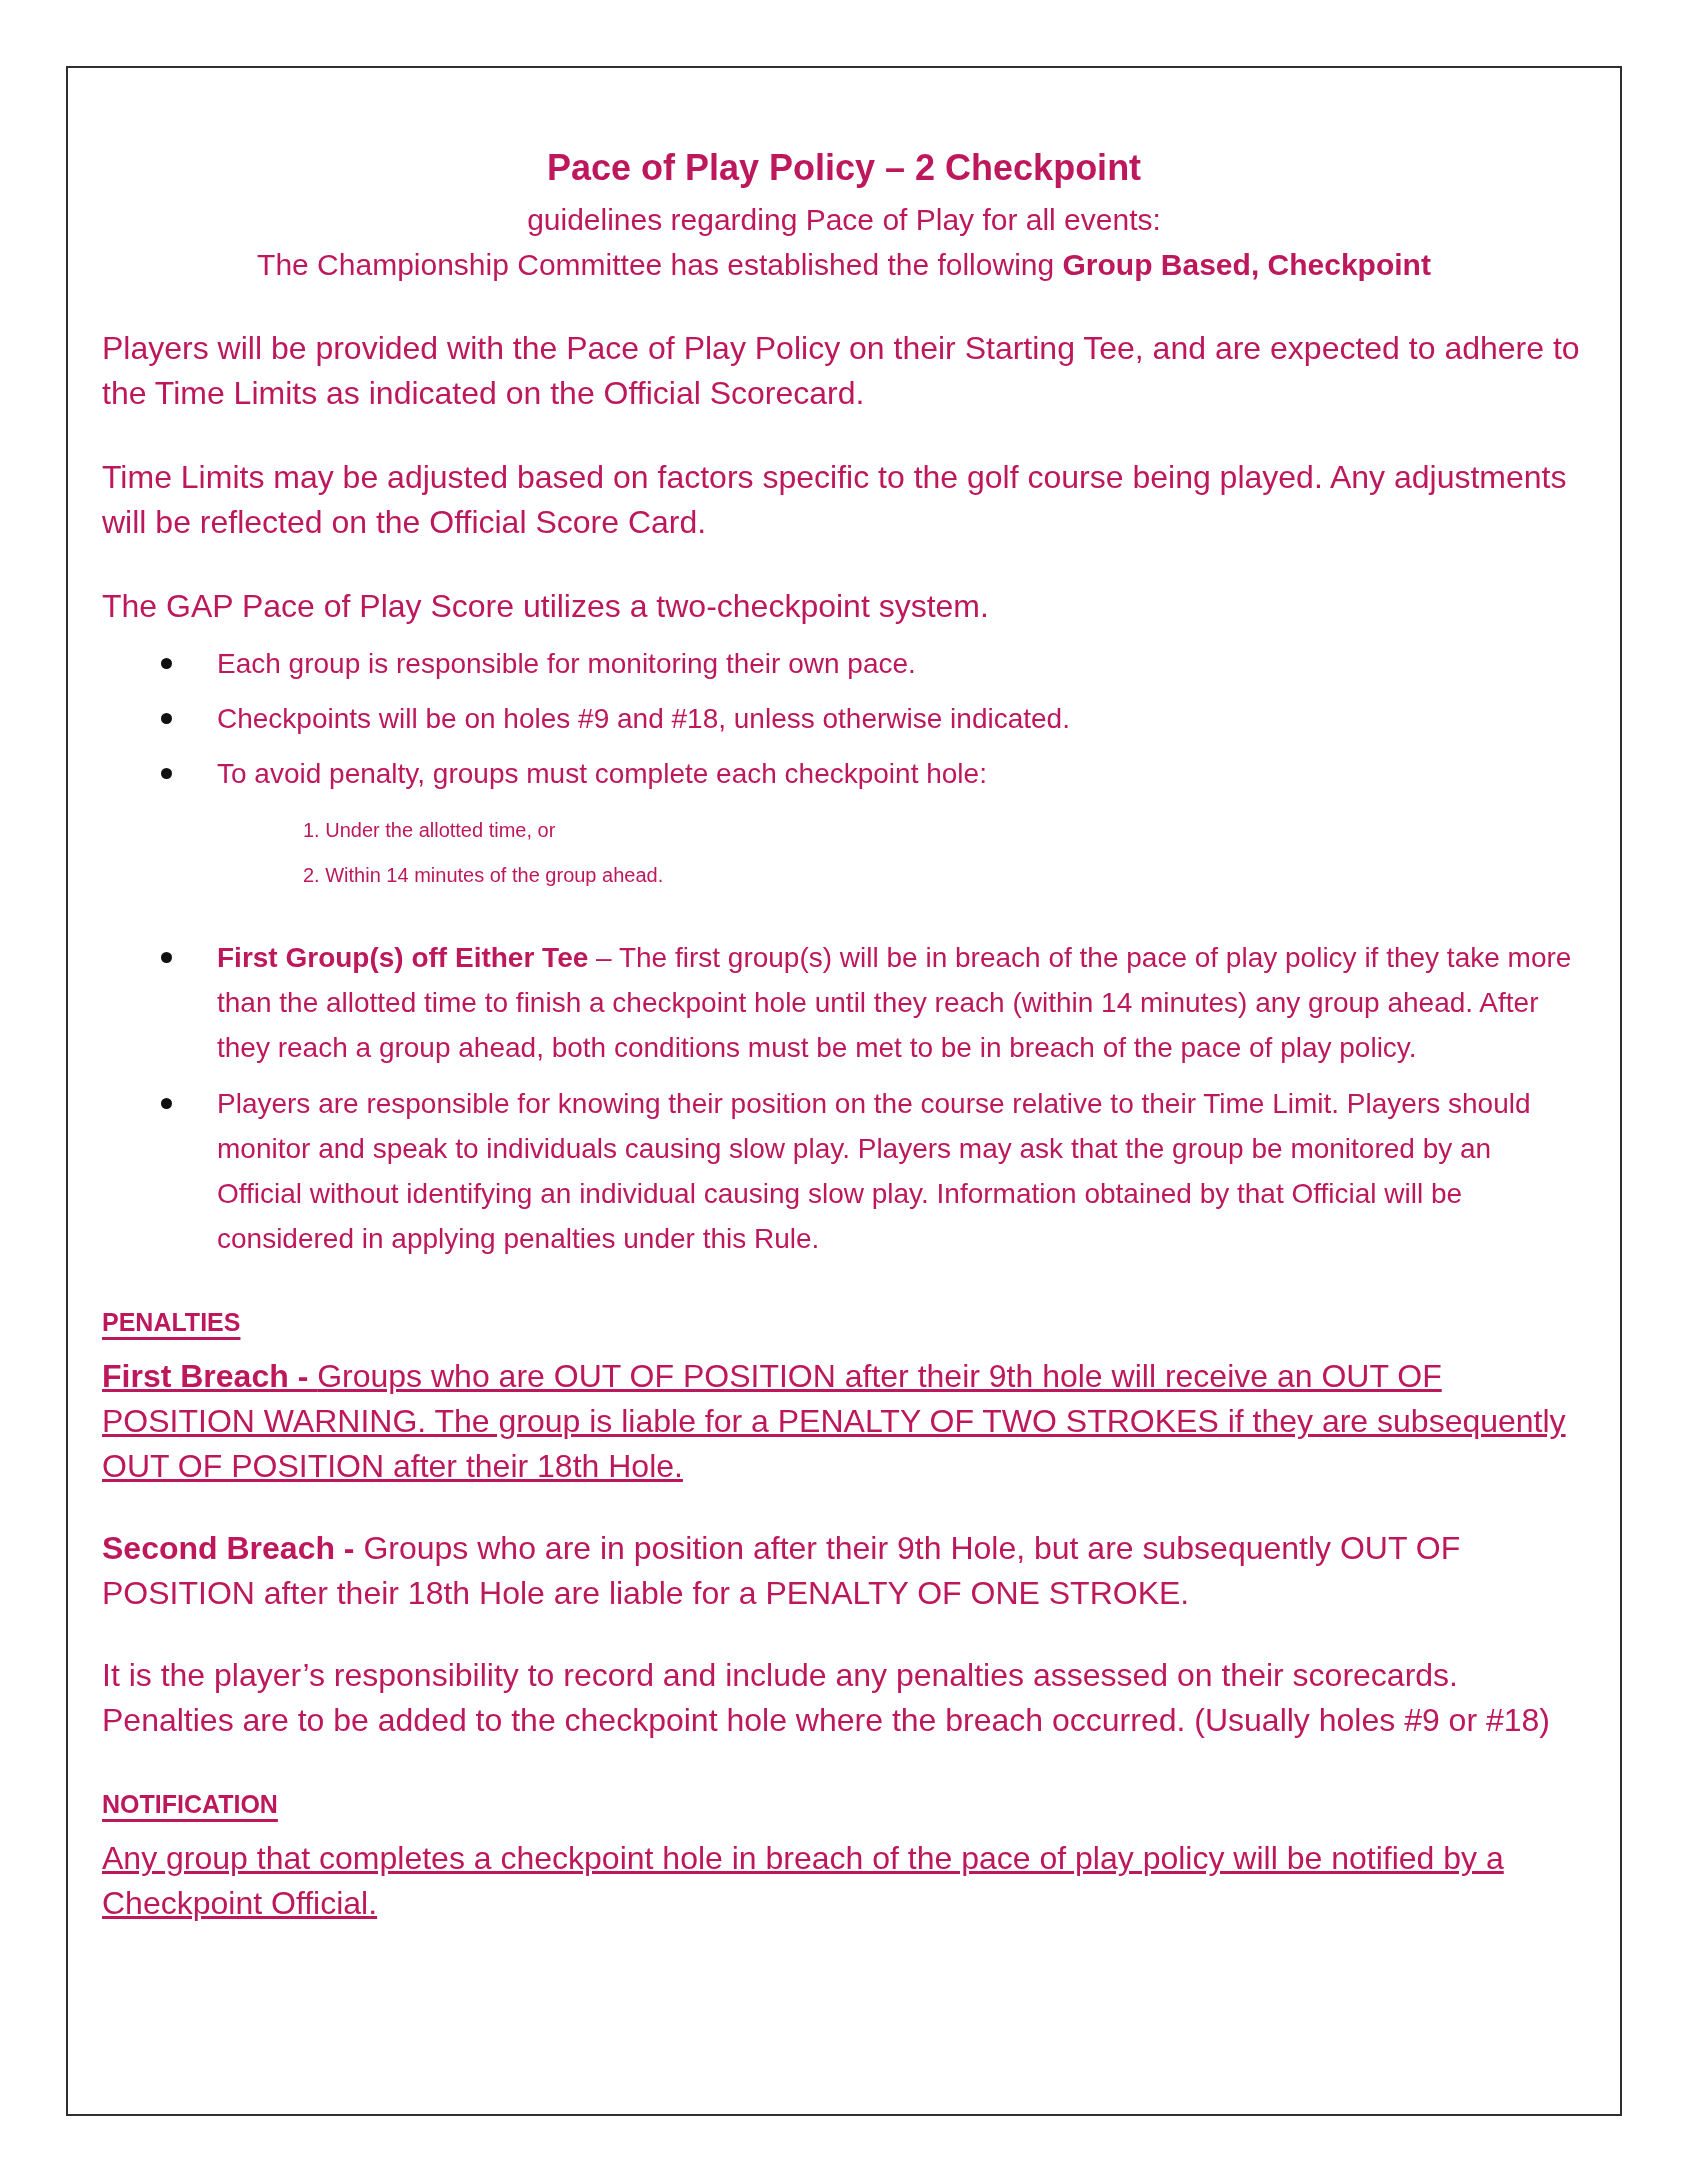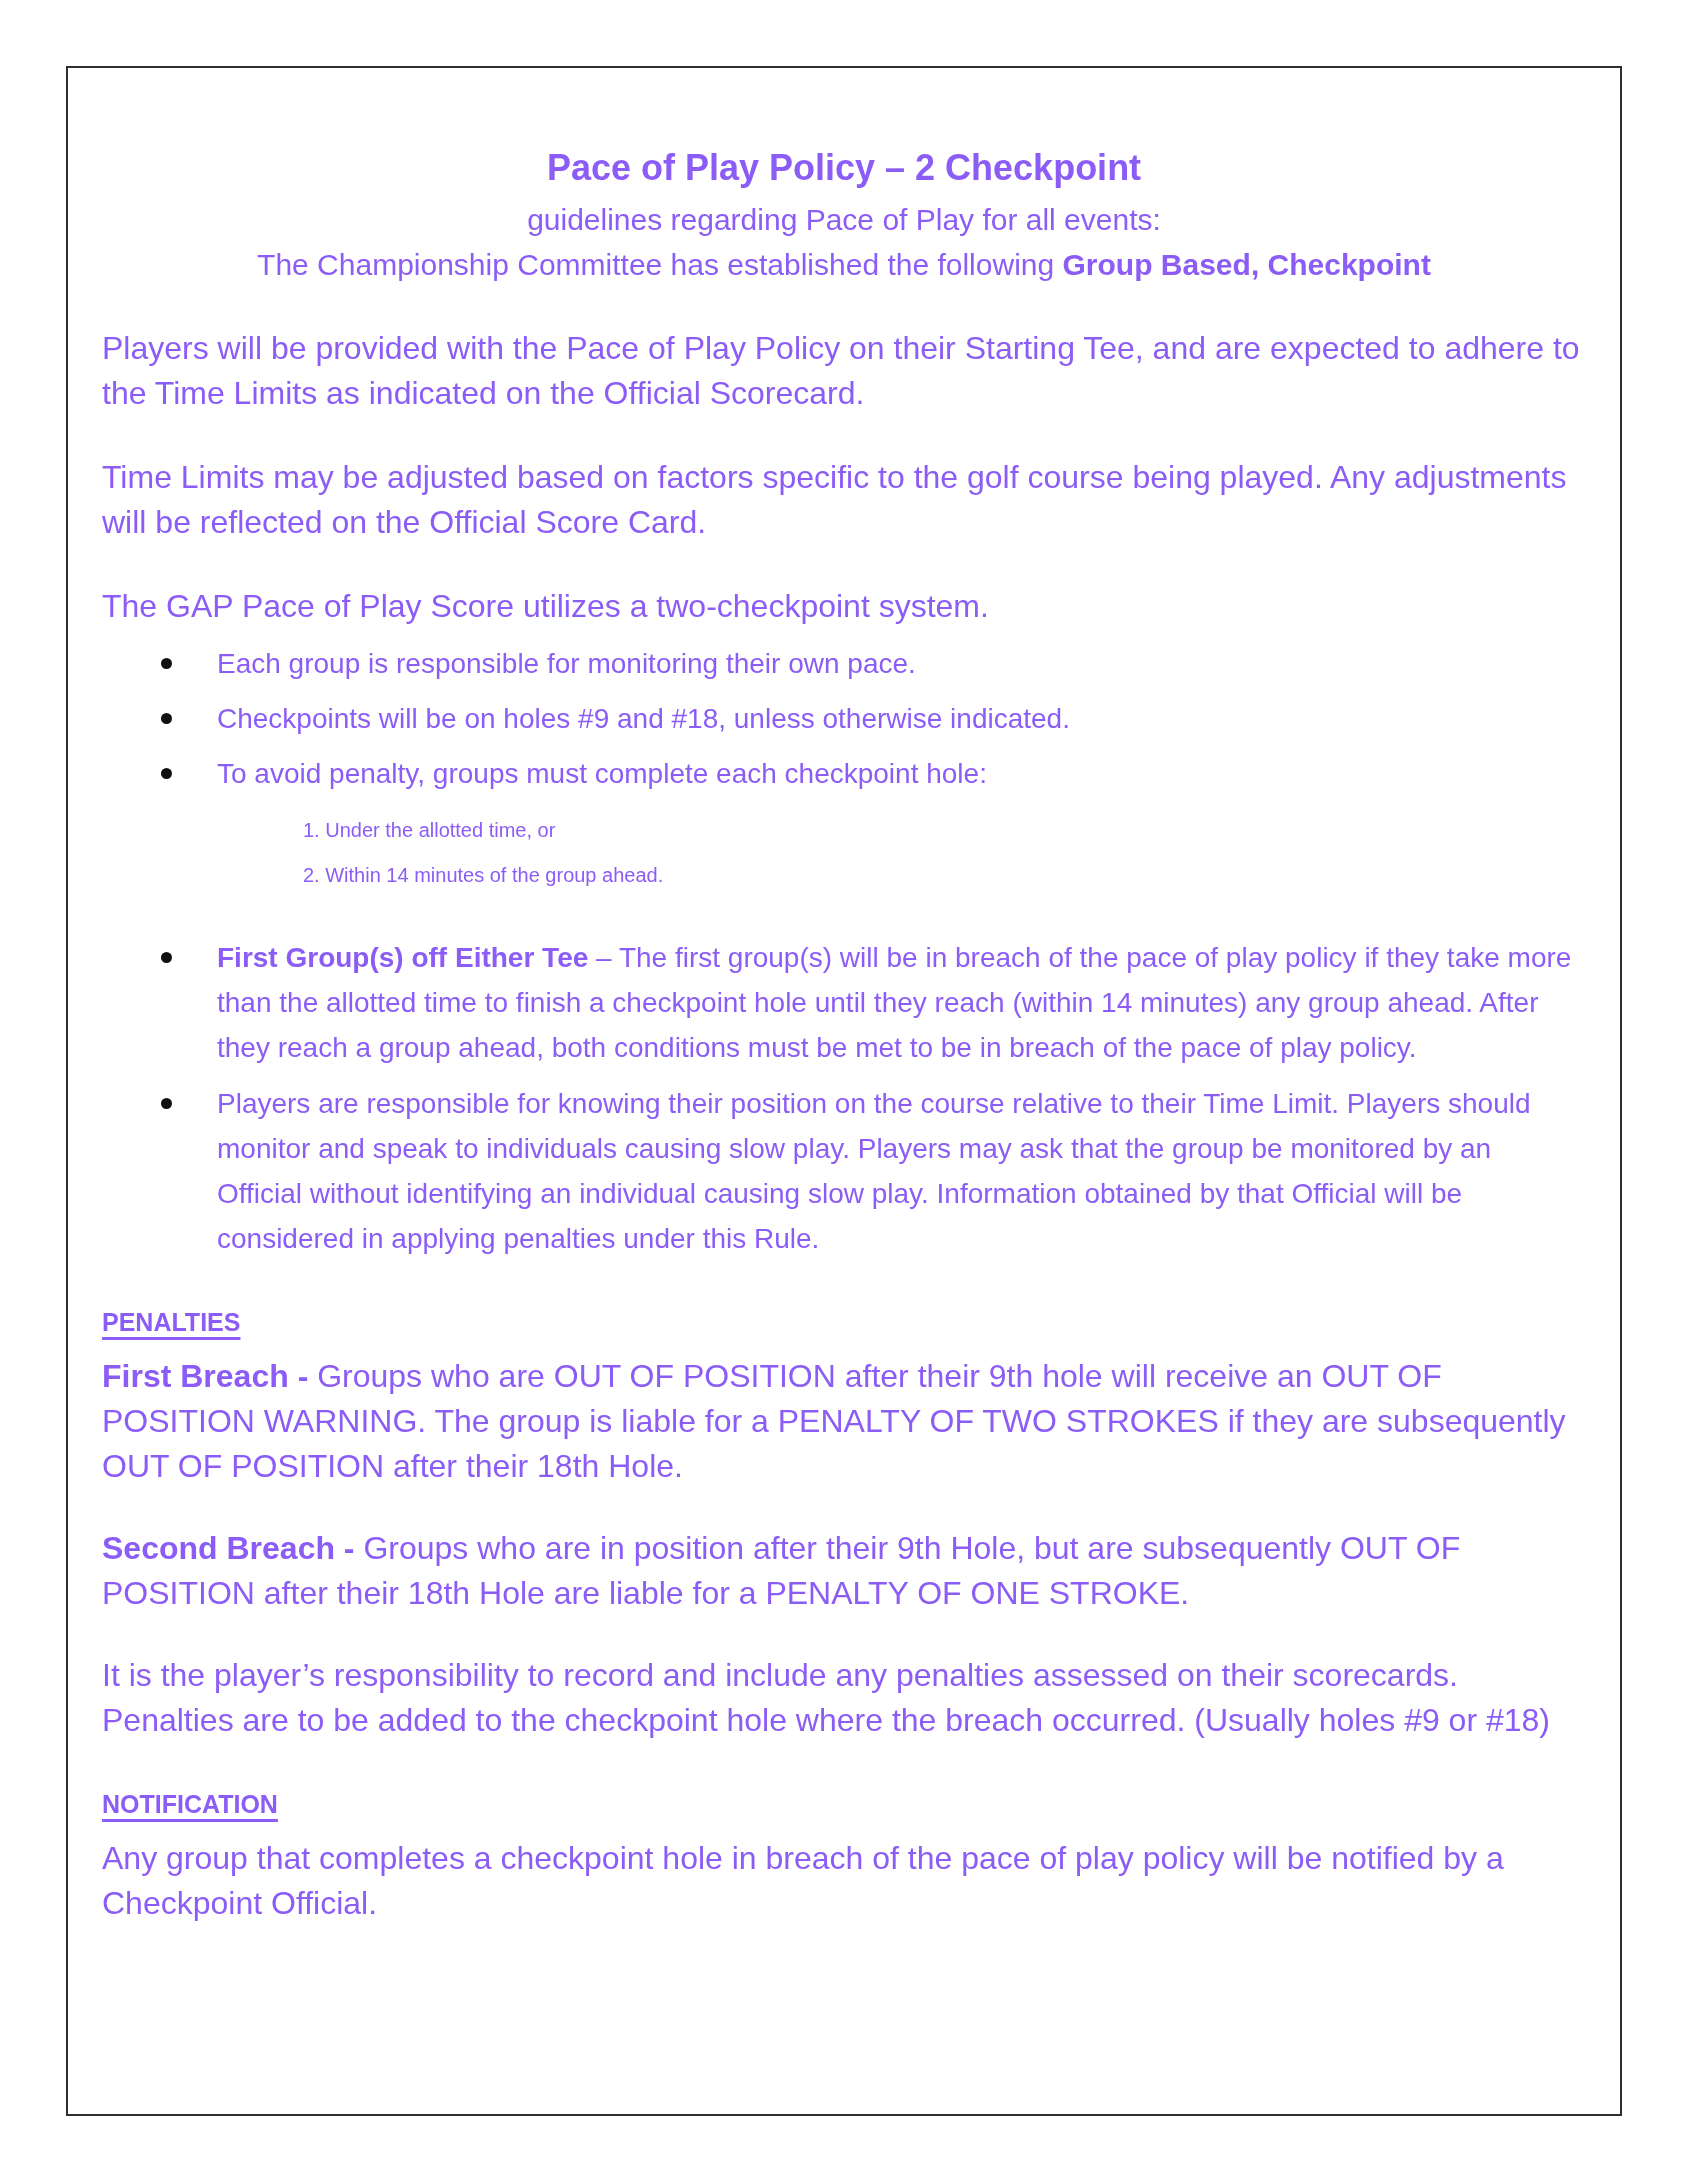--- a/index.html
+++ b/index.html
@@ -2,21 +2,21 @@
 <html style="font-size:13.5px"><head>
 <meta charset="utf-8">
 <style>
   html, body { margin: 0; padding: 0; background: #ffffff; }
   .page {
     position: relative;
     width: 1687px;
     height: 2183px;
     background: #ffffff;
     font-family: "Liberation Sans", "DejaVu Sans", sans-serif;
-    color: #8b5cf6;
+    color: #be185d;
   }
   .frame {
     position: absolute;
     left: 66px;
     top: 66px;
     width: 1556px;
     height: 2050px;
     border: 2.5px solid #2f2f2f;
     box-sizing: border-box;
     padding: 78px 34px 0 34px;
@@ -76,21 +76,21 @@
     margin: 42px 0 11.8px 0;
     font-size: 25px;
     line-height: 39px;
     font-weight: bold;
     text-decoration: underline;
     text-decoration-thickness: 3.4px;
     text-underline-offset: 5.9px;
   }
   .section-heading.notification { }
   .breach { margin-top: 37px; }
-  .after-heading { margin-top: 12px; }
+  .after-heading { margin-top: 12px; text-decoration: underline; }
   strong { font-weight: bold; }
 </style>
 </head>
 <body>
 
 <div class="page">
   <div class="frame">
 
     <h1 class="title">Pace of Play Policy – 2 Checkpoint</h1>
 

